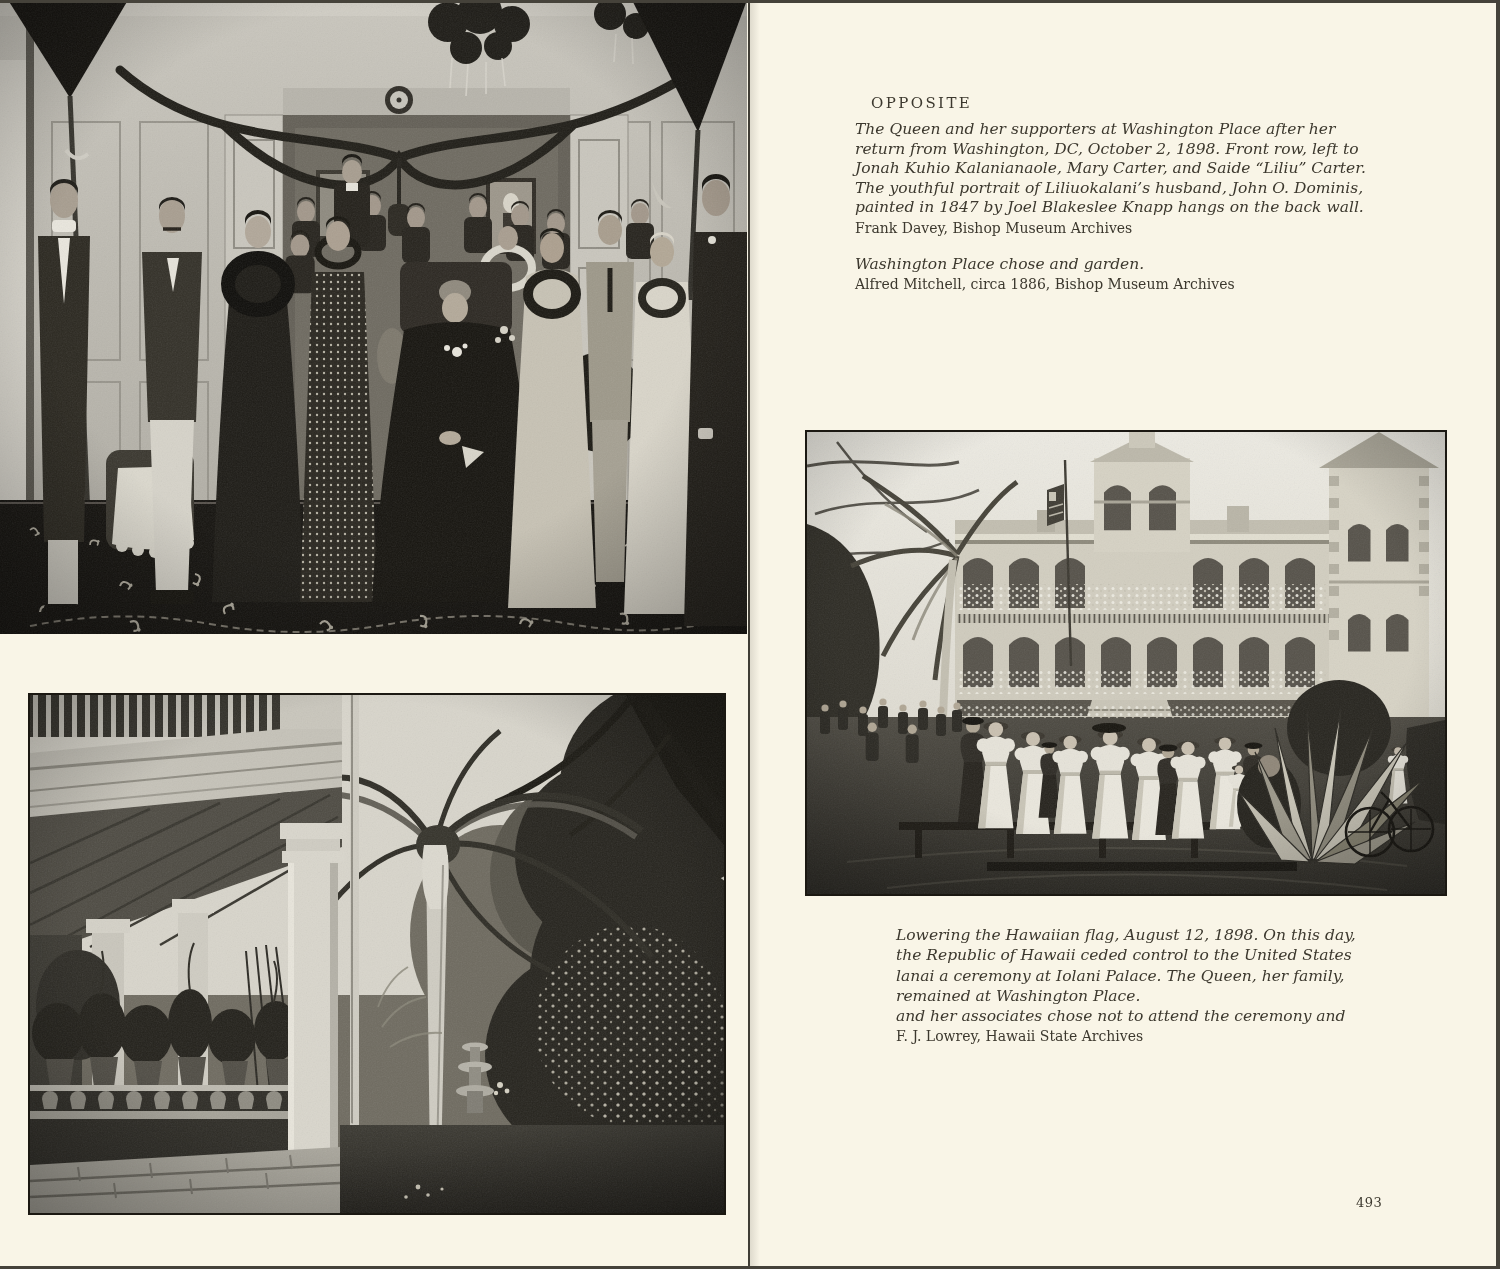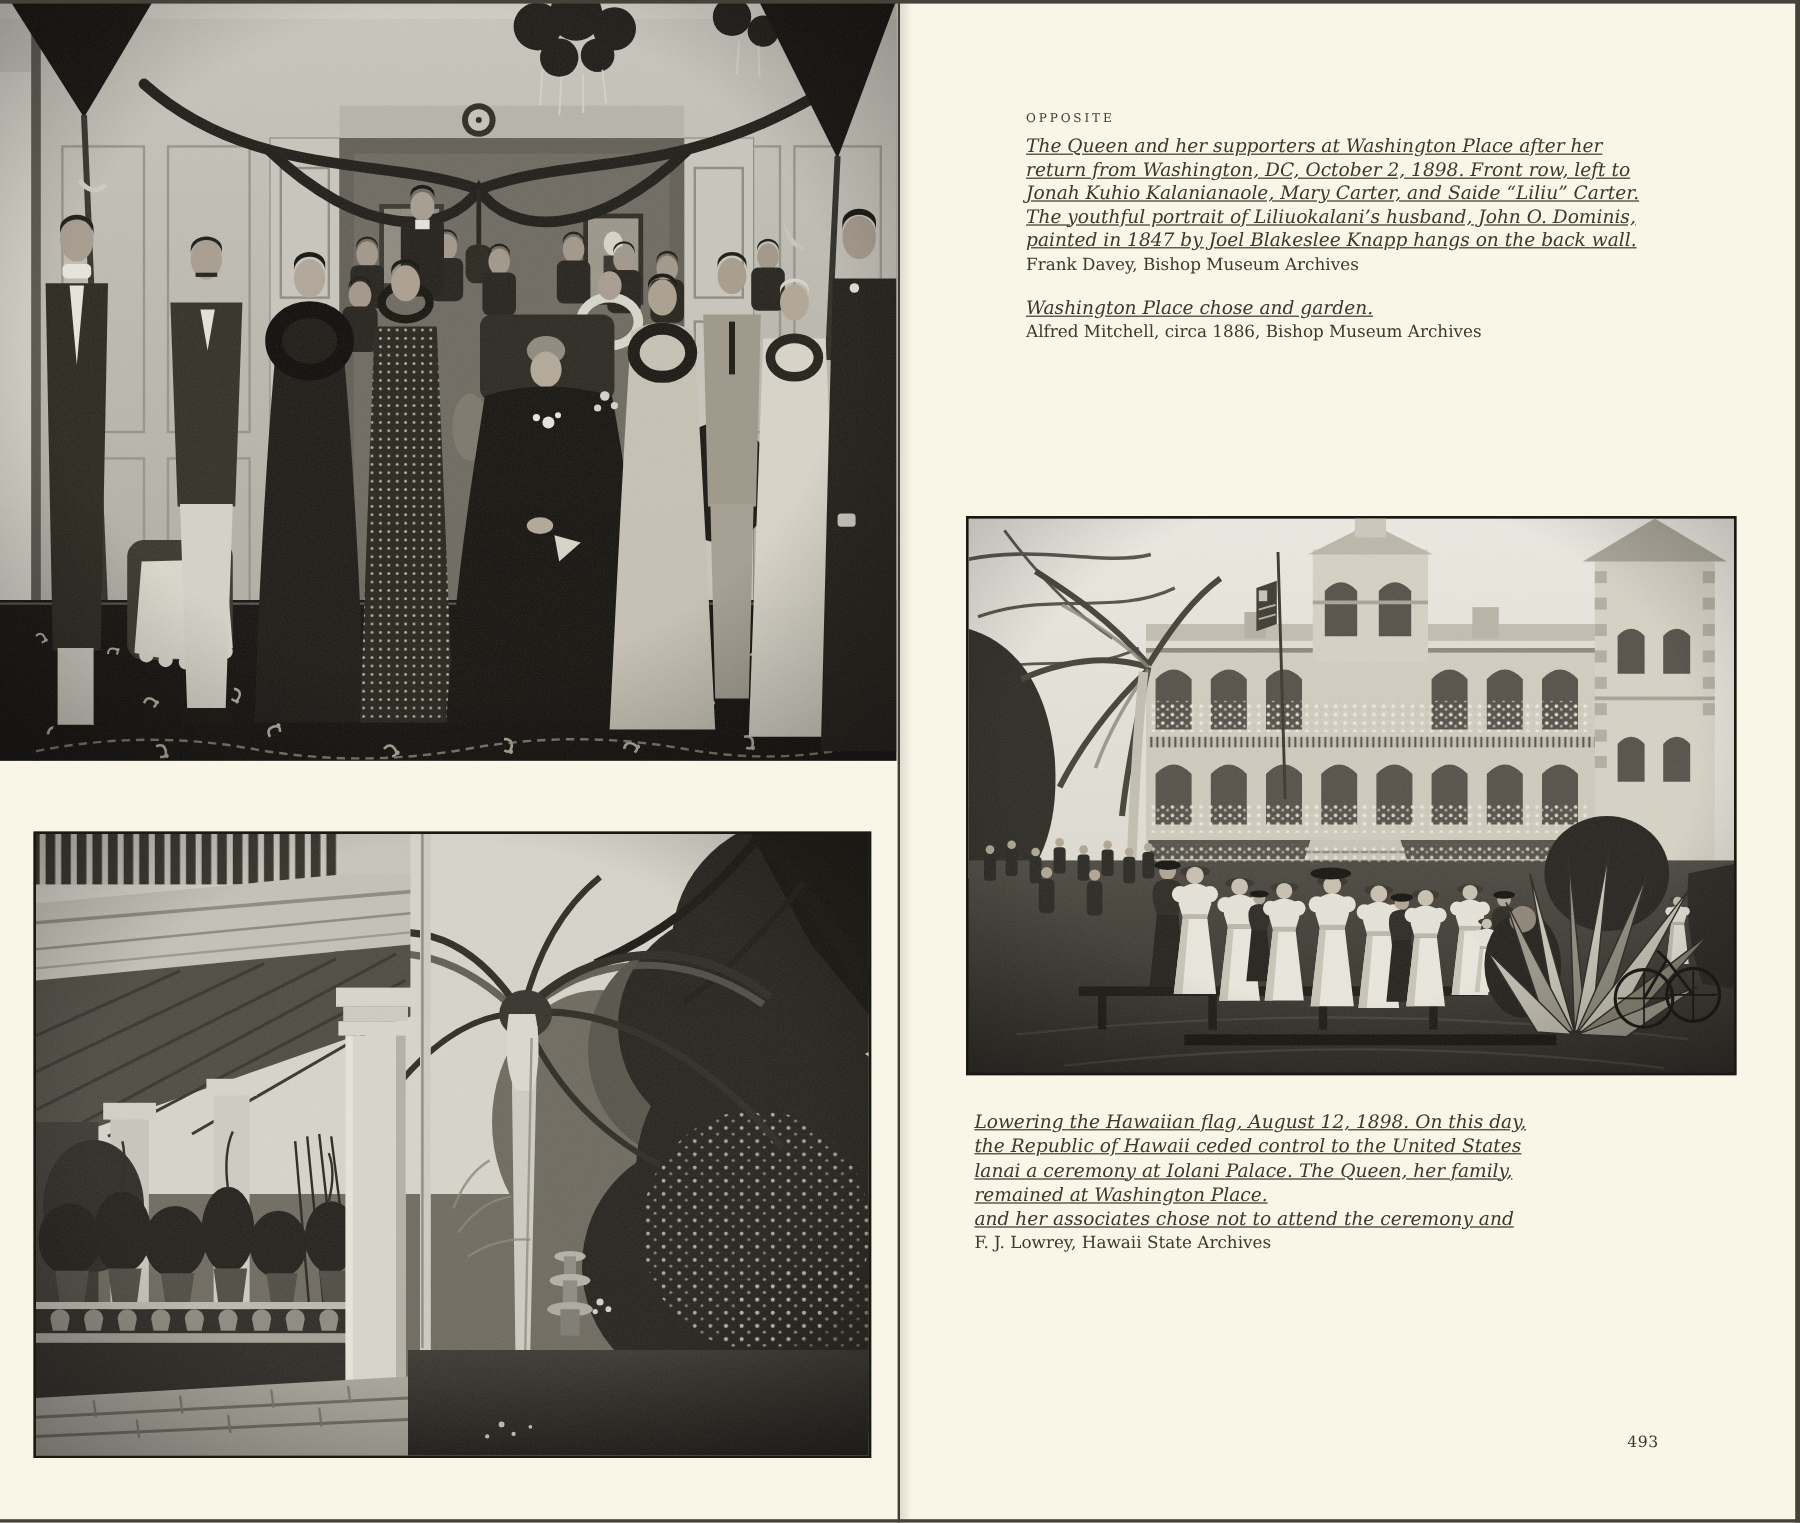--- a/index.html
+++ b/index.html
@@ -13,23 +13,23 @@
   .gutter-shade{position:absolute;left:750px;top:0;width:10px;height:1269px;z-index:4;
         background:linear-gradient(90deg,rgba(60,55,45,.14),rgba(60,55,45,0));}
   .photo{position:absolute;background:#111;z-index:10;}
   .photo svg{display:block;width:100%;height:100%;}
   .ph-border{border:2px solid #1b1812;}
   #photo1{left:0;top:0;width:747px;height:634px;}
   #photo2{left:28px;top:693px;width:694px;height:518px;}
   #photo3{left:805px;top:430px;width:638px;height:462px;}
   .capblock{position:absolute;z-index:20;white-space:nowrap;}
   #capblock1{left:855px;top:94px;}
-  #capblock3{left:812px;top:925px;}
-  .opposite{font-size:10px;letter-spacing:2.4px;margin-bottom:8px;color:#3c382e;}
-  .cap-it{font-style:italic;font-size:15.5px;line-height:19.5px;text-decoration:underline;}
+  #capblock3{left:896px;top:925px;}
+  .opposite{font-size:15px;letter-spacing:2.4px;margin-bottom:8px;color:#3c382e;margin-left:16px;}
+  .cap-it{font-style:italic;font-size:15.5px;line-height:19.5px;}
   .cap3 .cap-it{line-height:20.3px;}
   .credit{font-size:14px;line-height:19px;margin-top:1px;}
   .capgap{height:17px;}
   .pagenum{position:absolute;left:1340px;top:1195px;font-size:13px;letter-spacing:.5px;z-index:20;margin-left:16px;}
 </style>
 </head>
 <body>
 
 <div class="page">
 

